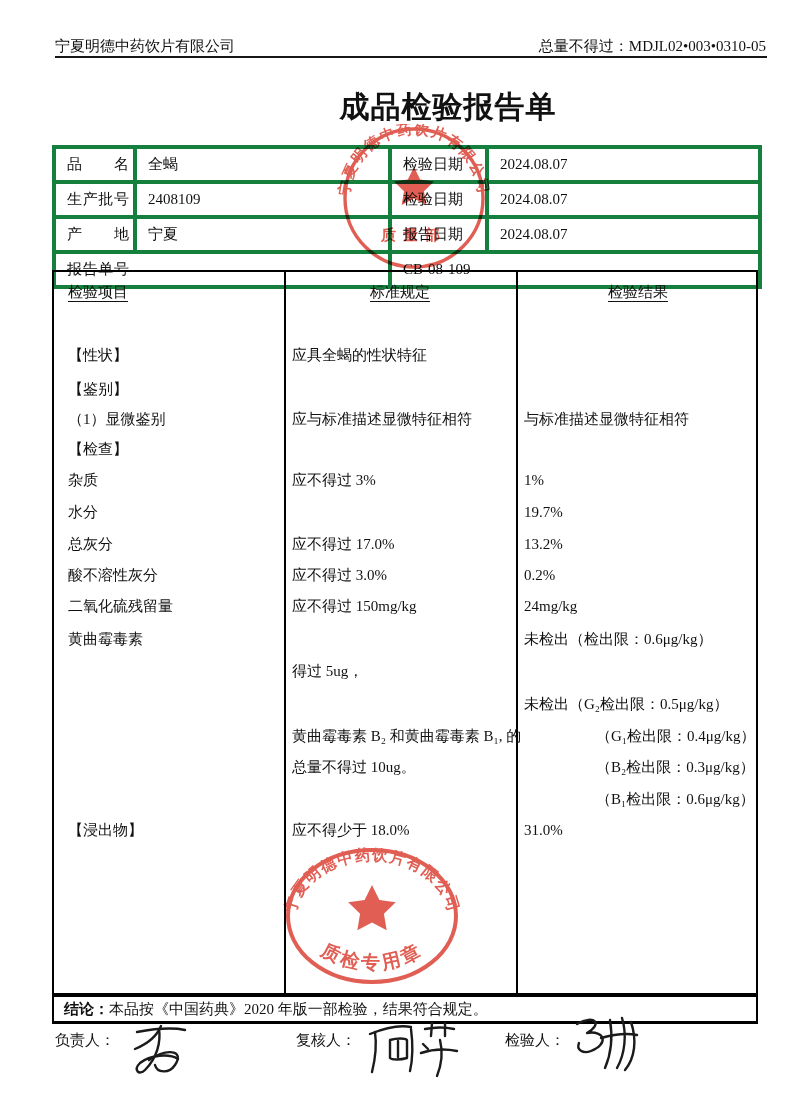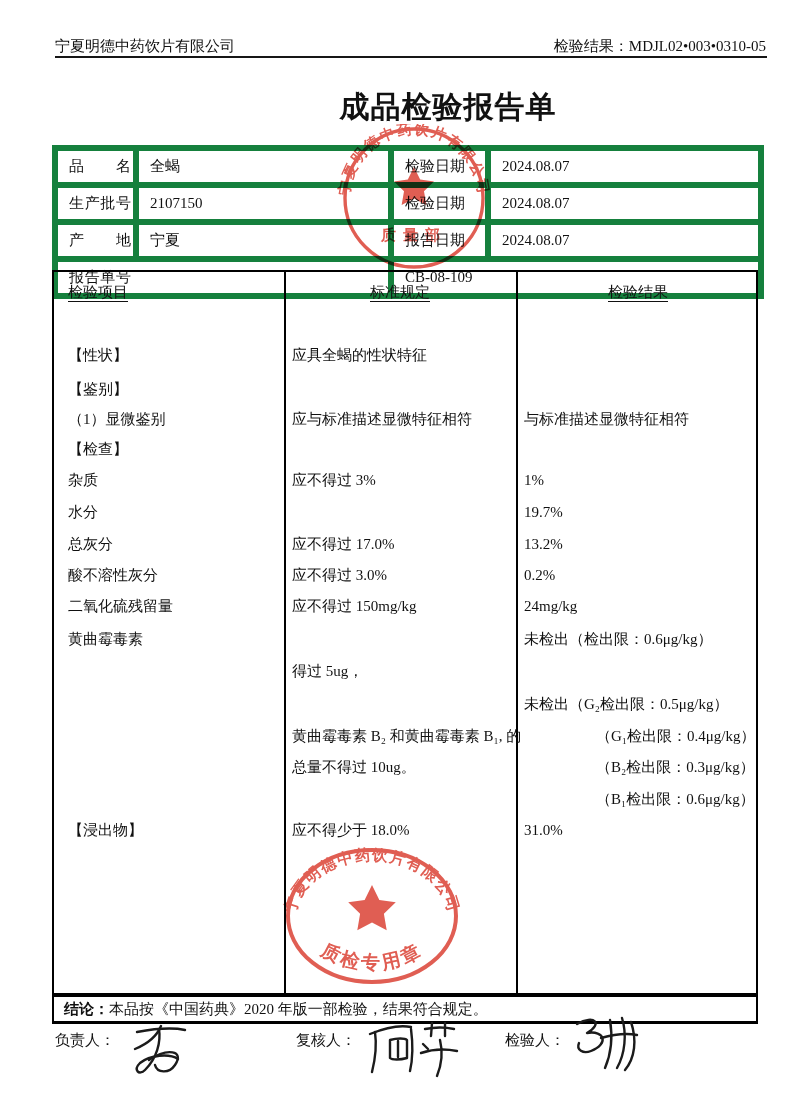--- a/index.html
+++ b/index.html
@@ -16,21 +16,21 @@
   .hdr-rule { left:55px; top:56px; width:712px; height:2px; background:#161616; }
   .title {
     left:0; top:88px; width:800px; text-align:center;
     font-size:30px; font-weight:bold; letter-spacing:1px; line-height:38px;margin-left:48px;
   }
   
   table.info {
     position:absolute; left:52px; top:145px; width:706px; height:125px;
     border-collapse:collapse; table-layout:fixed; font-size:15px;
   }
-  table.info td { border:6px solid #15803d; padding:0 0 0 11px; height:31px; overflow:hidden; }
+  table.info td { border:4px solid #15803d; padding:0 0 0 11px; height:31px; overflow:hidden; }
   .lbl-spread { display:inline-block; width:62px; text-align:justify; text-align-last:justify; }
   
   .main { left:52px; top:270px; width:706px; height:725px; border:2px solid #000; box-sizing:border-box; }
   .vline { position:absolute; top:0; bottom:0; width:2px; background:#000; }
   .th { text-decoration:underline; text-underline-offset:4px; }
   .c1 { left:14px;font-family:Liberation Serif, serif; }
   .c2 { left:238px; width:224px; }
   .c3 { left:470px; width:234px; }
   .indent { padding-left:72px; }
   
@@ -45,42 +45,42 @@
   .sig path { fill:none; stroke:#1b1b1b; stroke-width:2.4; stroke-linecap:round; stroke-linejoin:round; }
   
   .stamp { mix-blend-mode:multiply; opacity:0.88; }
 </style>
 </head>
 <body>
 
 <div class="page">
 
   <div class="txt hdr-company">宁夏明德中药饮片有限公司</div>
-  <div class="txt hdr-code"><span>检验结果：</span><span>MDJL02•003•0310-05</span></div>
+  <div class="txt hdr-code"><span>总量不得过：</span><span>MDJL02•003•0310-05</span></div>
   <div class="abs hdr-rule"></div>
 
   <div class="abs title">成品检验报告单</div>
 
   <table class="info">
     <colgroup>
         <col style="width:81px">
         <col style="width:255px">
         <col style="width:97px">
         <col style="width:273px">
       </colgroup>
     <tbody>
         <tr>
       <td><span class="lbl-spread">品名</span></td>
       <td>全蝎</td>
       <td>检验日期</td>
       <td>2024.08.07</td>
     </tr>
     <tr>
       <td><span class="lbl-spread">生产批号</span></td>
-      <td>2107150</td>
+      <td>2408109</td>
       <td>检验日期</td>
       <td>2024.08.07</td>
     </tr>
     <tr>
       <td><span class="lbl-spread">产地</span></td>
       <td>宁夏</td>
       <td>报告日期</td>
       <td>2024.08.07</td>
     </tr>
     <tr>

